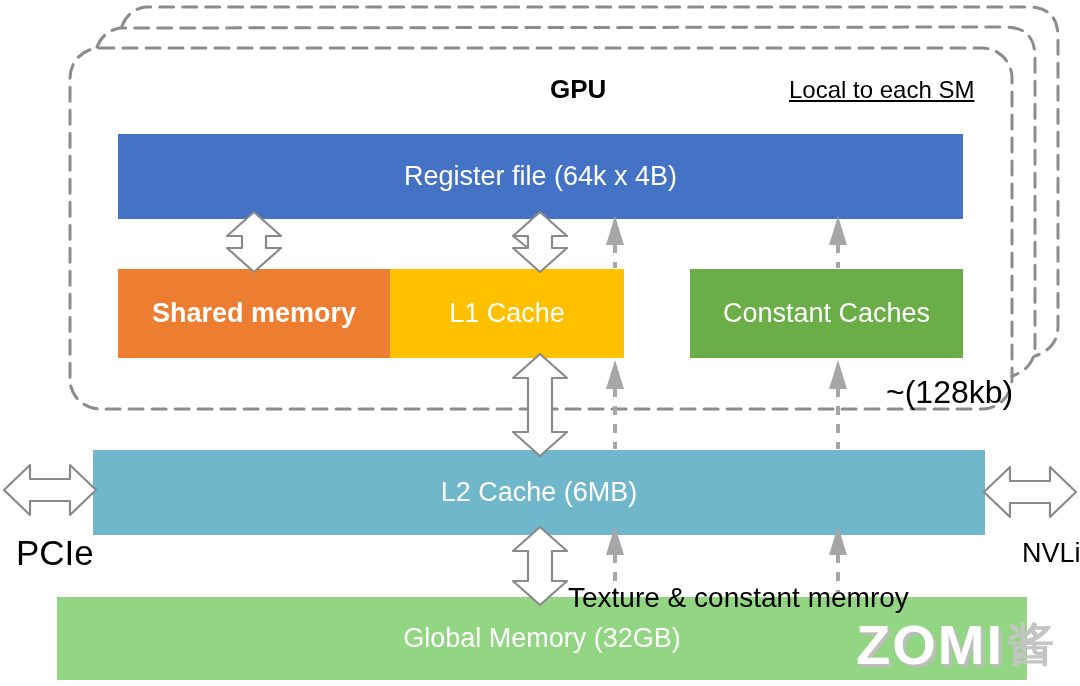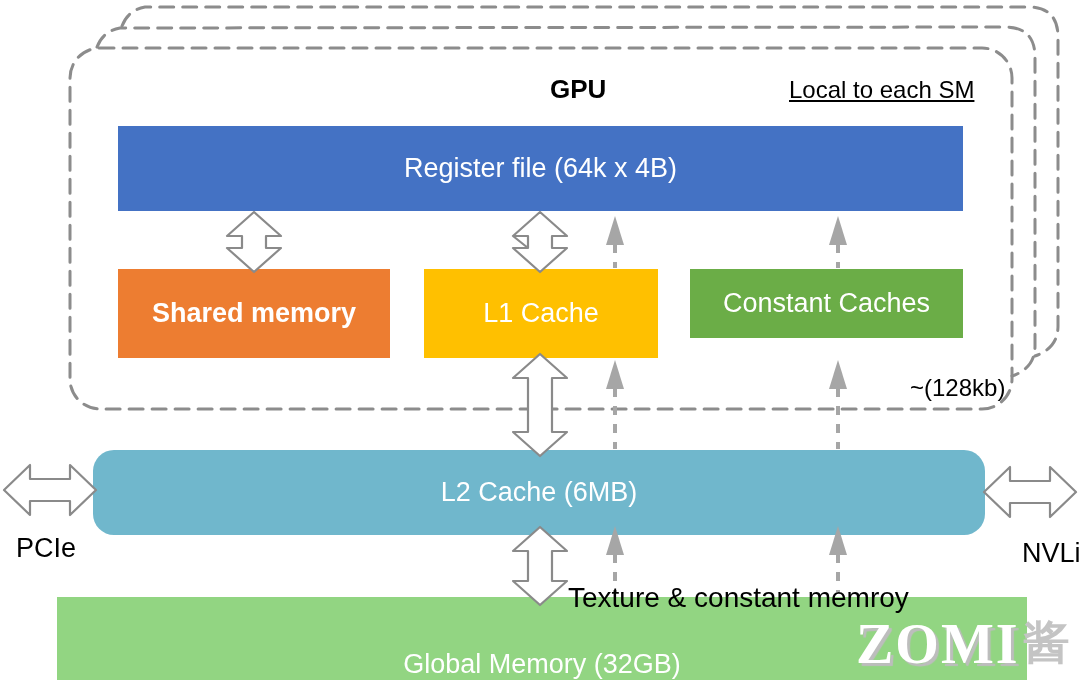--- a/index.html
+++ b/index.html
@@ -1,35 +1,35 @@
 <!DOCTYPE html>
 <html><head>
 <meta charset="utf-8">
 <style>
   html,body{margin:0;padding:0;background:#ffffff;}
   #canvas{position:relative;width:1080px;height:686px;background:#ffffff;overflow:hidden;
           font-family:"Liberation Sans","DejaVu Sans",sans-serif;}
   svg.layer{position:absolute;left:0;top:0;}
   .bar{position:absolute;display:flex;align-items:center;justify-content:center;
        color:#ffffff;font-size:27px;z-index:1;}
-  .bar-register{left:118px;top:126px;width:845px;height:85px;background:#4472C4;}
+  .bar-register{left:118px;top:134px;width:845px;height:85px;background:#4472C4;}
   .bar-shared{left:118px;top:269px;width:272px;height:89px;background:#ED7D31;font-weight:bold;}
-  .bar-l1{left:390px;top:269px;width:234px;height:89px;background:#FFC000;margin-left:34px;}
-  .bar-constant{left:690px;top:269px;width:273px;height:69px;background:#6BAD47;}
-  .bar-l2{left:93px;top:450px;width:892px;height:85px;background:#70B7CC;border-radius:21px;}
-  .bar-global{left:57px;top:597px;width:970px;height:83px;background:#92D582;align-items:flex-end;}
+  .bar-l1{left:390px;top:269px;width:234px;height:89px;background:#FFC000;}
+  .bar-constant{left:690px;top:269px;width:273px;height:89px;background:#6BAD47;}
+  .bar-l2{left:93px;top:450px;width:892px;height:85px;background:#70B7CC;}
+  .bar-global{left:57px;top:597px;width:970px;height:83px;background:#92D582;}
   .lbl{position:absolute;color:#000000;z-index:3;white-space:nowrap;}
   .lbl-gpu{left:505px;top:74px;font-size:26px;font-weight:bold;margin-left:45px;}
   .lbl-sm{left:789px;top:76px;font-size:24px;text-decoration:underline;}
   .lbl-unified{left:88px;top:374px;font-size:24px;}
-  .lbl-128kb{left:886px;top:374px;font-size:24px;margin-left:24px;}
-  .lbl-pcie{left:16px;top:533px;font-size:27px;}
+  .lbl-128kb{left:886px;top:374px;font-size:32px;}
+  .lbl-pcie{left:16px;top:533px;font-size:35px;}
   .lbl-nvlink{left:1022px;top:538px;font-size:27px;}
   .lbl-texture{left:568px;top:582px;font-size:28px;}
-  .watermark{position:absolute;left:856px;top:612px;z-index:3;display:flex;font-family:Liberation Serif, serif;}
+  .watermark{position:absolute;left:856px;top:612px;z-index:3;display:flex;align-items:center;}
   .wm-zomi{color:#ffffff;font-size:56px;font-weight:bold;letter-spacing:2px;
            text-shadow:3px 3px 1px #bdbdbd;}
   .wm-jiang{color:#c4c4c4;font-size:46px;font-weight:bold;margin-left:4px;}
   .z0{z-index:0;} .z2{z-index:2;}
 </style>
 </head>
 <body>
 
 <div id="canvas">
 

